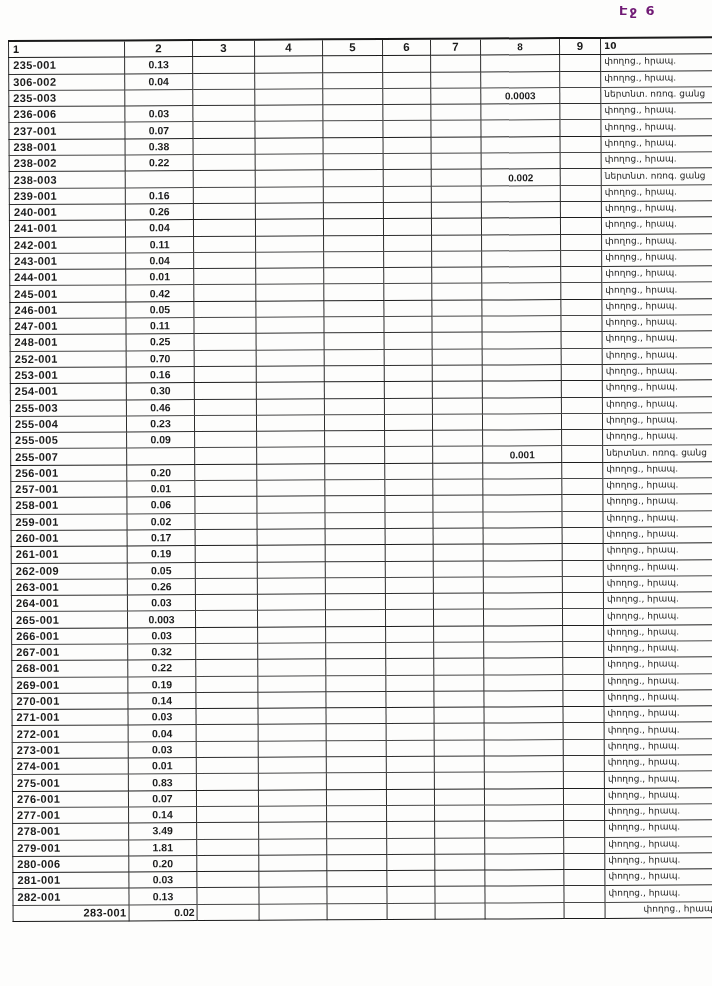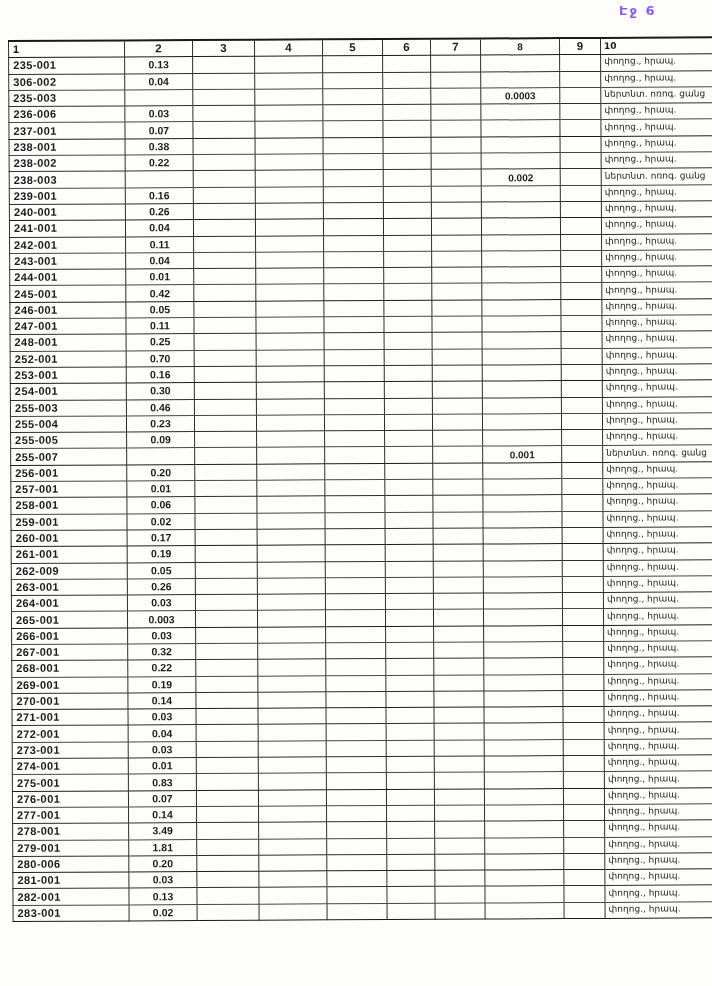--- a/index.html
+++ b/index.html
@@ -5,21 +5,21 @@
   html,body{margin:0;padding:0;}
   body{
     width:712px;height:986px;position:relative;overflow:hidden;
     background:#fdfdfc;
     font-family:"Liberation Sans", sans-serif;
     color:#1b1b1b;
   }
   .page-label{
     position:absolute;top:3px;left:619px;
     font-family:"DejaVu Sans", sans-serif;
-    font-size:13px;font-weight:bold;letter-spacing:2px;color:#8b5cf6;
+    font-size:13px;font-weight:bold;letter-spacing:2px;color:#701a75;
   }
   .table-wrap{
     position:absolute;left:8px;top:40px;
     transform:rotate(-0.3deg);
     transform-origin:0 0;
   }
   table{
     border-collapse:collapse;
     table-layout:fixed;
     width:686px;
@@ -51,21 +51,21 @@
   .c10{
     width:107px;text-align:left;padding-left:3px;
     font-family:"DejaVu Sans", sans-serif;
     font-size:9px;letter-spacing:0px;
     border-right:1.5px solid #222;
   }
   tbody tr:nth-child(2n) td{border-bottom-color:#474747;}
   tbody tr:nth-child(5n) td{border-bottom-color:#1d1d1d;}
   tbody tr:nth-child(3n) td{border-top-color:#3c3c3c;}
   tbody td.c10{transform:translateY(-1px);}
-  tbody tr:last-child td{border-bottom:1.5px solid #1a1a1a;}
+  tbody tr:last-child td{border-bottom:1.5px solid #1a1a1a;text-align:right;}
 </style>
 </head>
 <body>
 
 <div class="page-label">Էջ 6</div>
 
 <div class="table-wrap">
   <table>
     <thead>
       <tr id="hdr-row">

